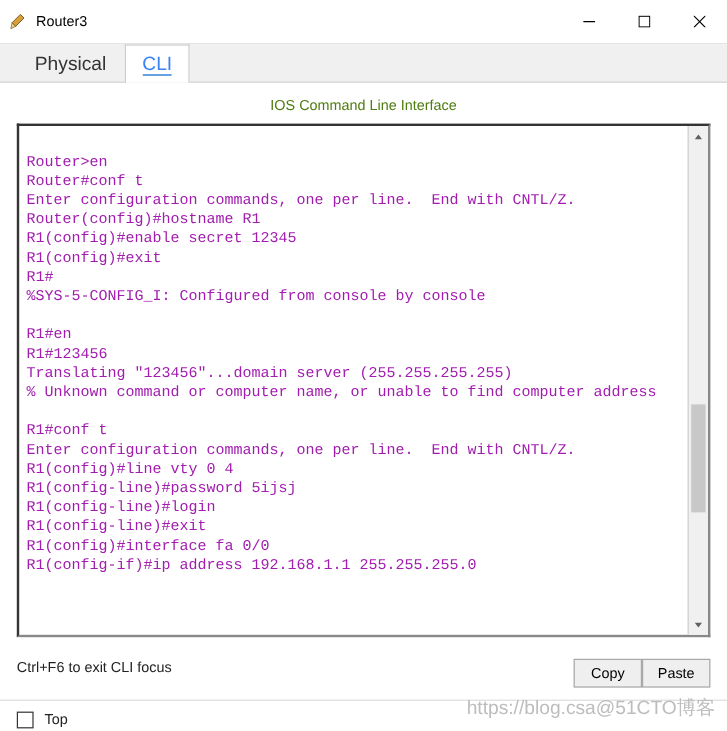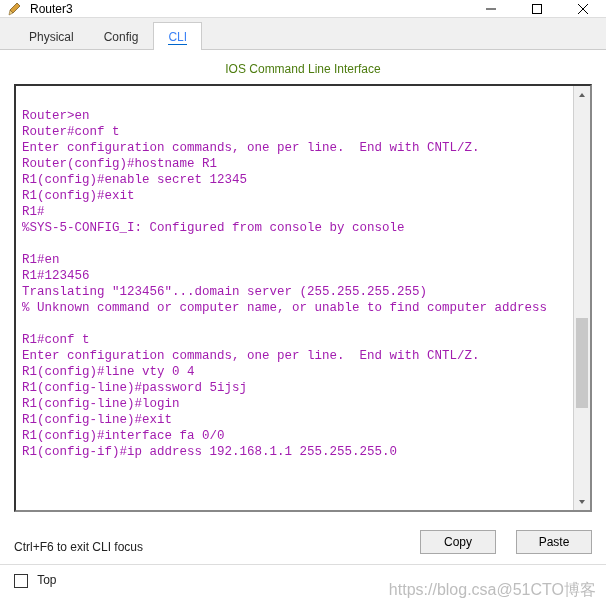--- a/index.html
+++ b/index.html
@@ -7,21 +7,21 @@
   body {
     font-family: "Segoe UI", Tahoma, sans-serif;
     font-size: 12px;
     background: #fff;
     width: 606px;
     height: 609px;
     overflow: hidden;
     position: relative;
   }
   .titlebar {
-    height: 18px;
+    height: 37px;
     display: flex;
     align-items: center;
     padding-left: 8px;
     background: #fff;
     border-bottom: 1px solid #ddd;
   }
   .titlebar .icon {
     width: 16px; height: 16px;
     margin-right: 6px;
     display: inline-flex; align-items: center; justify-content: center;
@@ -41,21 +41,21 @@
   .tabstrip {
     height: 32px;
     display: flex;
     align-items: flex-end;
     padding: 0 14px;
     background: #f0f0f0;
     border-bottom: 1px solid #ccc;
   }
   .tab {
     padding: 7px 14px 6px 14px;
-    font-size: 12px;
+    font-size: 16px;
     color: #333;
     border: 1px solid transparent;
     border-bottom: none;
     position: relative;
     top: 1px;
     background: transparent;
   }
   .tab.active {
     background: #fff;
     border-color: #ccc;
@@ -102,27 +102,27 @@
     color: #555;
   }
   .scroll-track { flex: 1; position: relative; }
   .scroll-thumb {
     position: absolute; left: 2px; right: 2px;
     top: 55%; height: 90px;
     background: #c8c8c8;
   }
   .footer-row {
     display: flex;
-    align-items: flex-end;
+    align-items: flex-start;
     padding: 10px 14px 4px 14px;
-    gap: 20px;
+    gap: 0;
   }
   .hint { flex: 1; font-size: 12px; color: #222; }
   .btn {
-    width: 76px; height: 24px;
+    width: 57px; height: 24px;
     background: #efefef;
     border: 1px solid #a8a8a8;
     font-size: 12px;
     display: flex; align-items: center; justify-content: center;
   }
   .sep { height: 1px; background: #ddd; margin: 6px 0 0 0; }
   .bottom-row {
     display: flex; align-items: center;
     padding: 8px 14px;
     justify-content: space-between;
@@ -169,21 +169,20 @@
       <svg viewBox="0 0 10 10">
           <line x1="0" y1="0" x2="10" y2="10" stroke="#000" stroke-width="1"></line>
           <line x1="10" y1="0" x2="0" y2="10" stroke="#000" stroke-width="1"></line>
         </svg>
     </div>
   </div>
 </div>
 
 <div class="tabstrip">
   <div class="tab"><span>Physical</span></div>
-  <div class="tab"><span>Config</span></div>
   <div class="tab active"><span class="ul">CLI</span></div>
 </div>
 
 <div class="content">
   <div class="panel-title">IOS Command Line Interface</div>
   <div class="terminal-wrap">
     <div class="terminal">
 Router&gt;en
 Router#conf t
 Enter configuration commands, one per line.  End with CNTL/Z.

